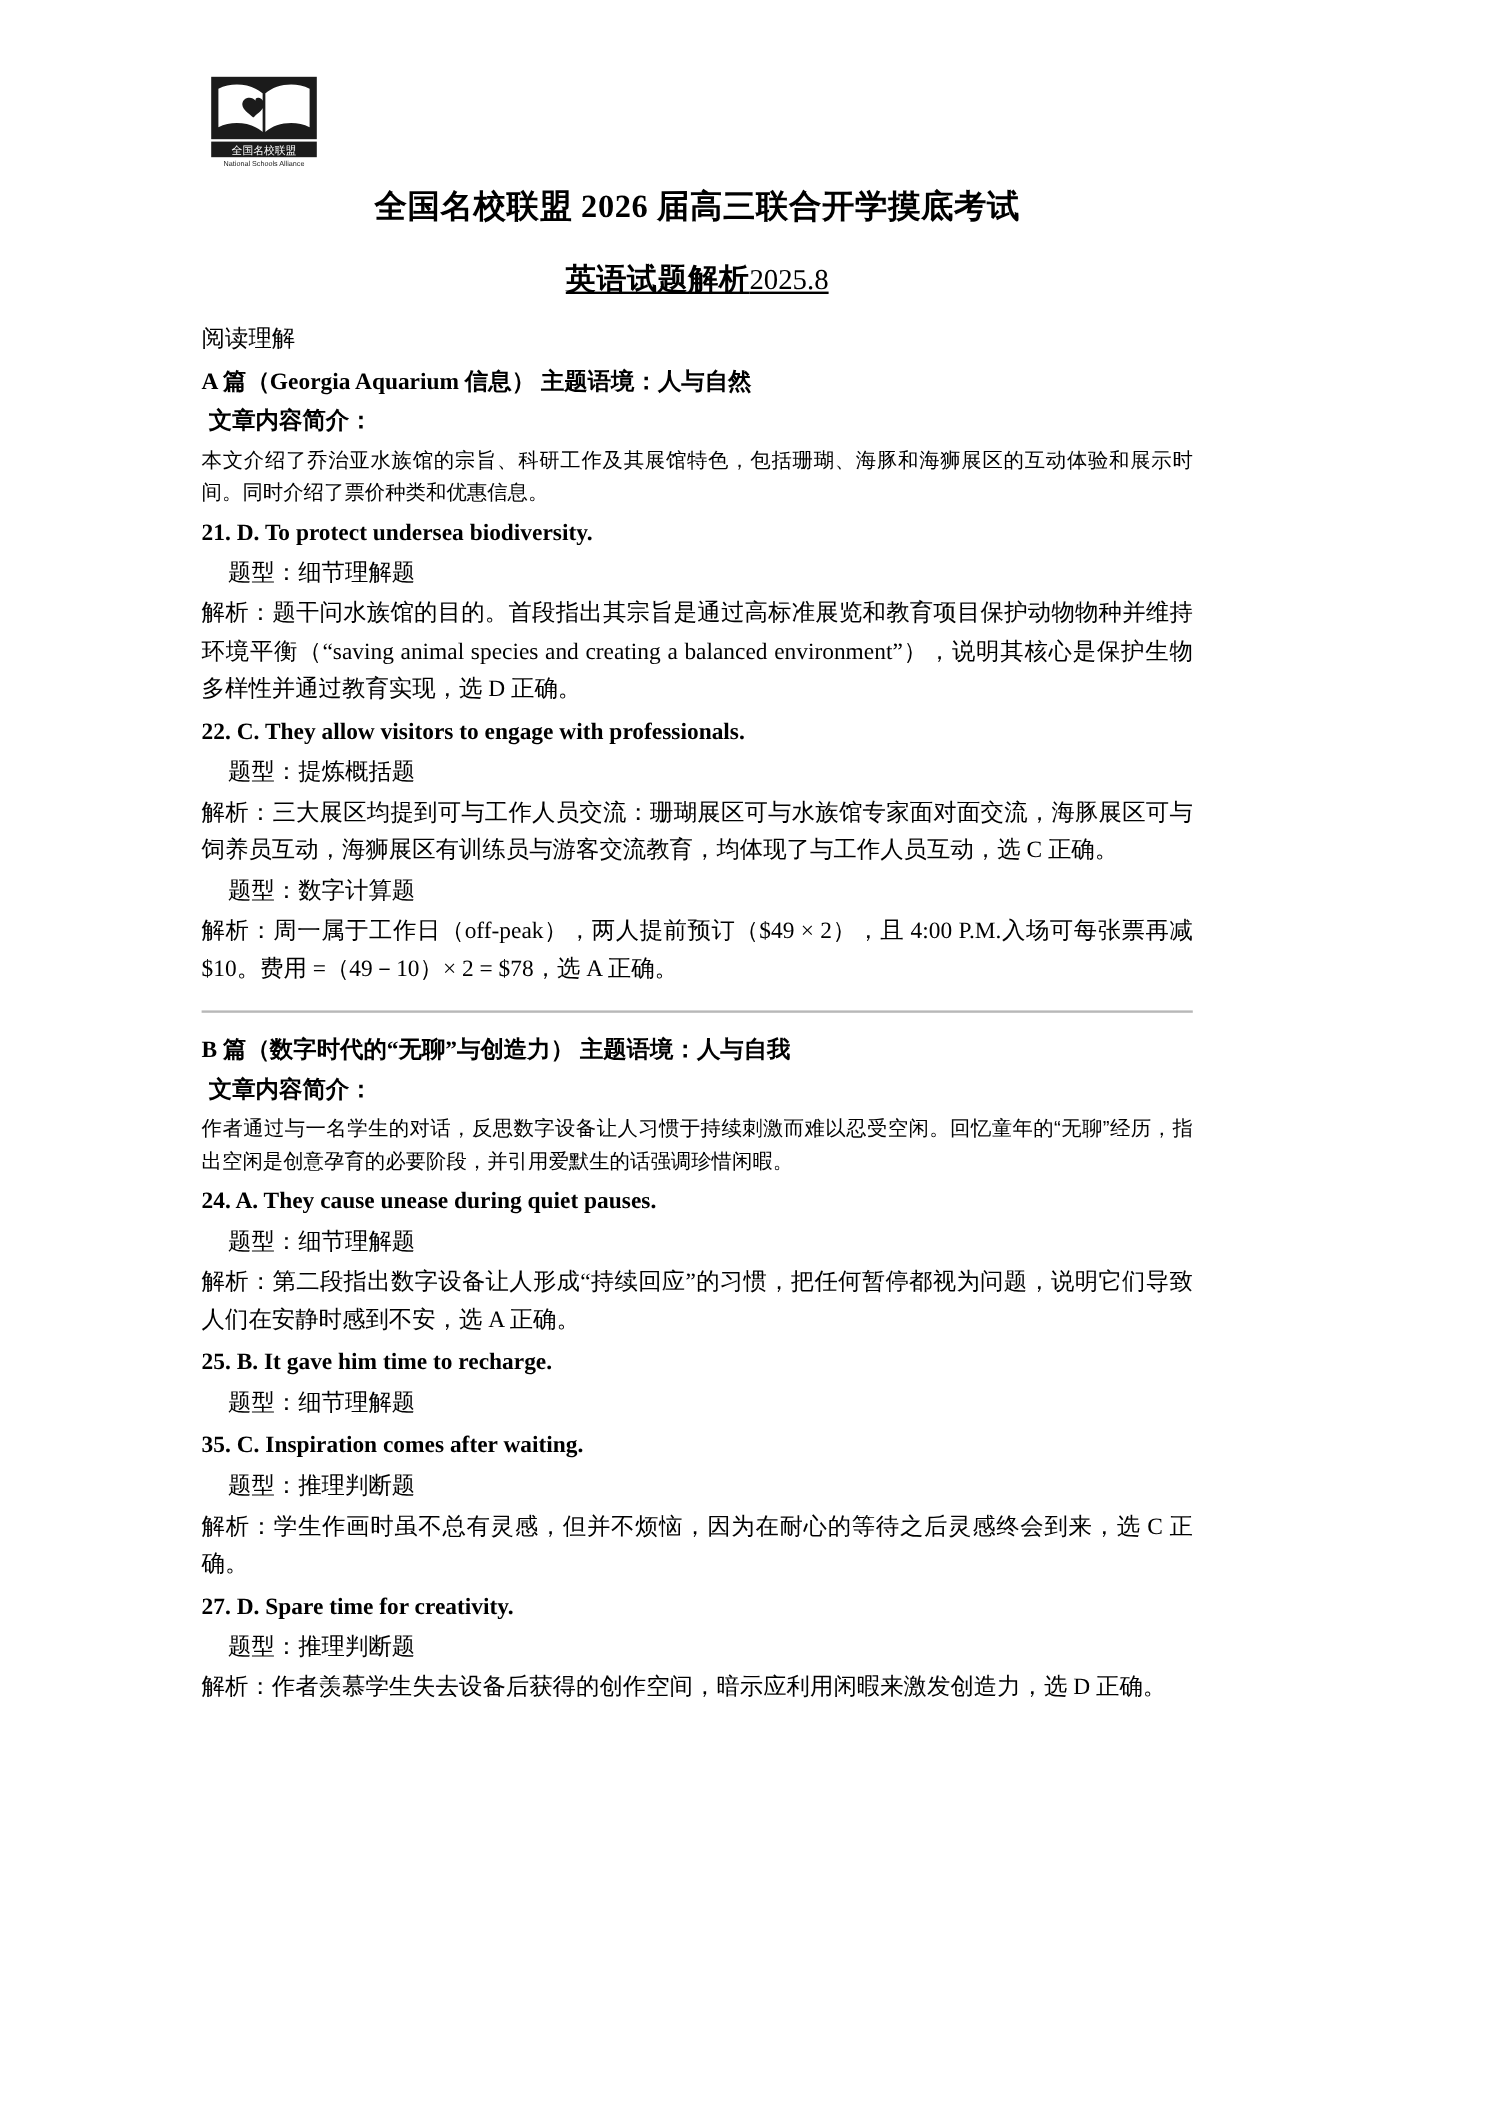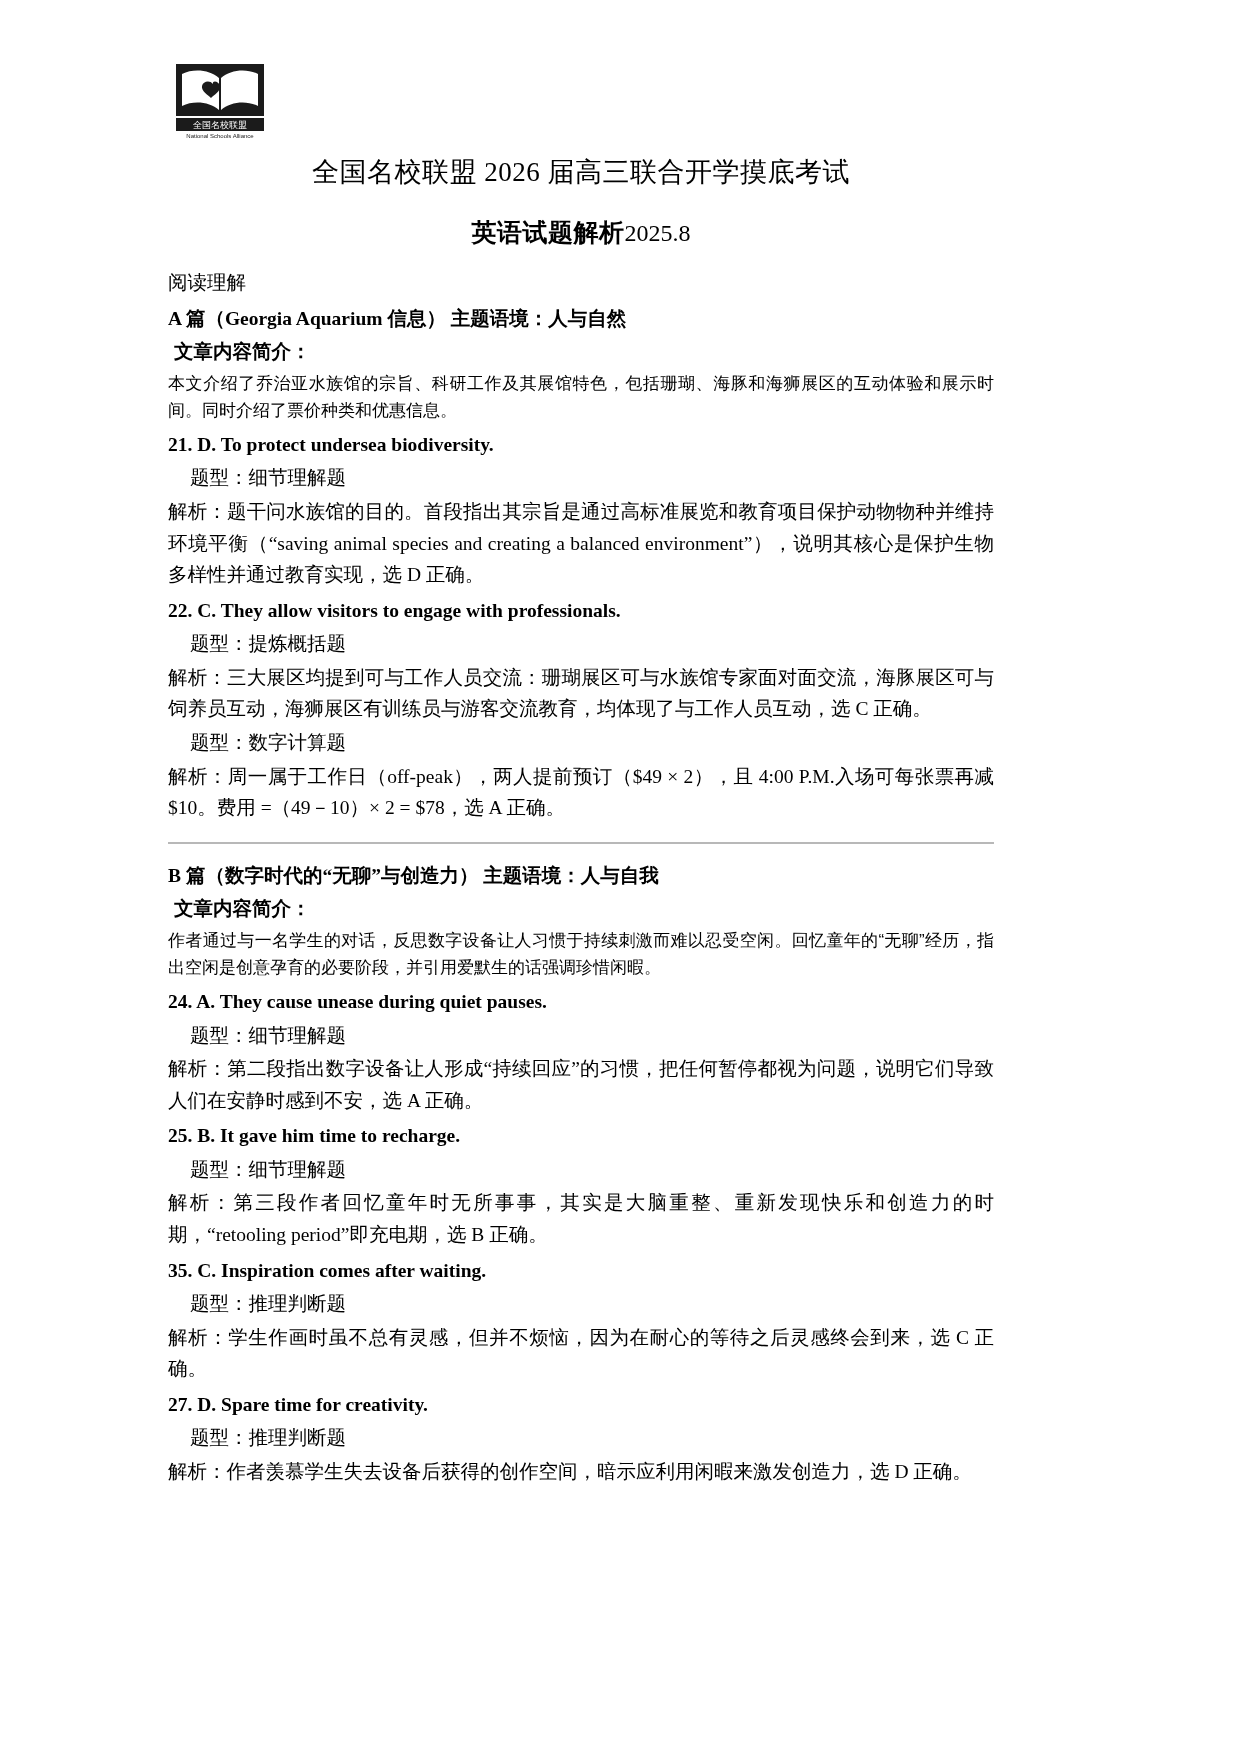--- a/index.html
+++ b/index.html
@@ -24,31 +24,32 @@
     width: 96px;
     height: 78px;
     margin-left: 4px;
     margin-bottom: 10px;
   }
   .logo-svg { display: block; }
 
   .doc-title {
     text-align: center;
     font-size: 27px;
-    font-weight: normal;
+    font-weight: bold;
     letter-spacing: 0.5px;
     margin: 14px 0 0 0;
     font-family: "Liberation Serif", "DejaVu Serif", serif;
   }
   .subtitle-row {
     display: flex;
     justify-content: center;
     align-items: baseline;
     margin-top: 26px;
     margin-bottom: 18px;
+    text-decoration: underline;
   }
   .subtitle-main {
     font-size: 25px;
     font-weight: bold;
     letter-spacing: 0.5px;
   }
   .subtitle-date {
     font-size: 24px;
     font-weight: normal;
   }
@@ -153,21 +154,20 @@
     <div class="passage-head">B 篇（数字时代的“无聊”与创造力） 主题语境：人与自我</div>
     <div class="intro-label">文章内容简介：</div>
     <p class="body-text">作者通过与一名学生的对话，反思数字设备让人习惯于持续刺激而难以忍受空闲。回忆童年的“无聊”经历，指出空闲是创意孕育的必要阶段，并引用爱默生的话强调珍惜闲暇。</p>
 
     <div class="q-answer">24. A. They cause unease during quiet pauses.</div>
     <div class="q-type">题型：细节理解题</div>
     <p class="q-expl">解析：第二段指出数字设备让人形成“持续回应”的习惯，把任何暂停都视为问题，说明它们导致人们在安静时感到不安，选 A 正确。</p>
 
     <div class="q-answer">25. B. It gave him time to recharge.</div>
     <div class="q-type">题型：细节理解题</div>
-    <p class="q-expl">解析：第三段作者回忆童年时无所事事，其实是大脑重整、重新发现快乐和创造力的时期，“retooling period”即充电期，选 B 正确。</p>
 
     <div class="q-answer">35. C. Inspiration comes after waiting.</div>
     <div class="q-type">题型：推理判断题</div>
     <p class="q-expl">解析：学生作画时虽不总有灵感，但并不烦恼，因为在耐心的等待之后灵感终会到来，选 C 正确。</p>
 
     <div class="q-answer">27. D. Spare time for creativity.</div>
     <div class="q-type">题型：推理判断题</div>
     <p class="q-expl">解析：作者羡慕学生失去设备后获得的创作空间，暗示应利用闲暇来激发创造力，选 D 正确。</p>
   </div>
 

